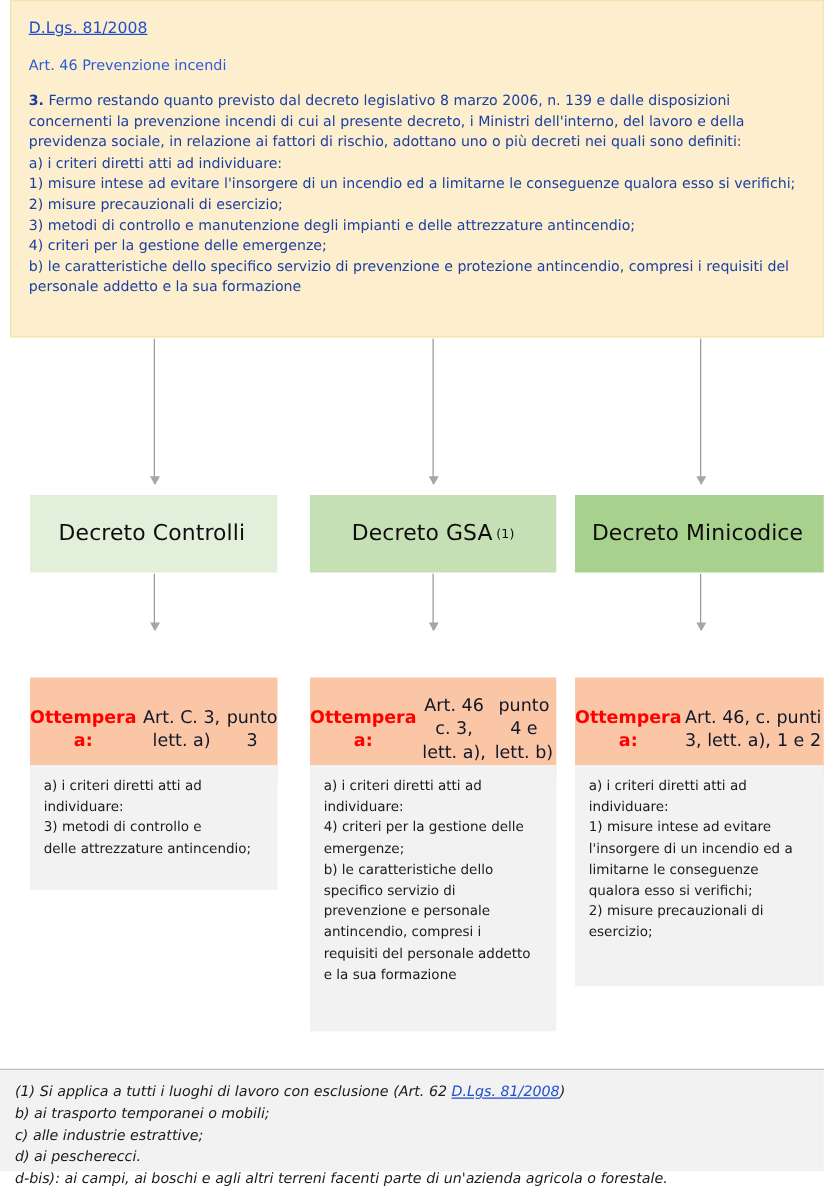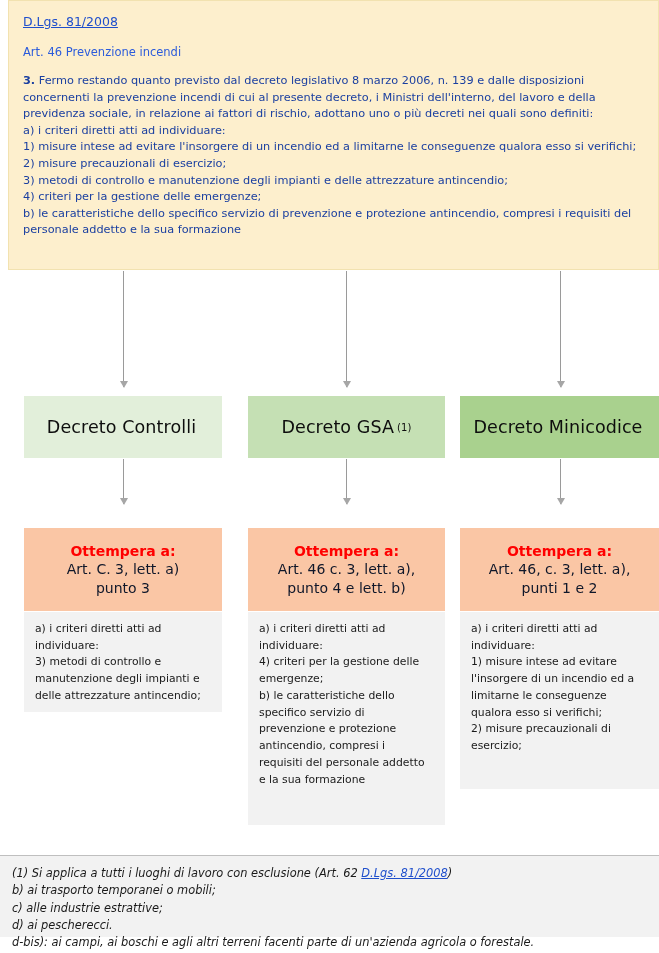--- a/index.html
+++ b/index.html
@@ -89,26 +89,26 @@
   }
   .decree .sup {
     font-size: 10px;
     vertical-align: super;
     margin-left: 3px;
   }
 
   
   .compliance {
     position: absolute;
-    top: 528px;
+    top: 542px;
     height: 83px;
     background: #fac6a5;
     box-sizing: border-box;
     display: flex;
-    flex-direction: column;
+    flex-direction: row;
     align-items: center;
     justify-content: center;
     text-align: center;
     line-height: 1.33;
   }
   .compliance .head {
     color: #ff0000;
     font-size: 14px;
     font-weight: bold;
   }
@@ -208,32 +208,31 @@
 <div class="compliance" style="left:460px; width:199px;">
   <div class="head">Ottempera a:</div>
   <div class="ref">Art. 46, c. 3, lett. a),</div>
   <div class="ref">punti 1 e 2</div>
 </div>
 
 <div class="detail" style="left:24px; top:612px; width:198px; height:100px;">
   <p class="line">a) i criteri diretti atti ad</p>
   <p class="line">individuare:</p>
   <p class="line">3) metodi di controllo e</p>
-  <p class="line">manutenzione degli impianti e</p>
   <p class="line">delle attrezzature antincendio;</p>
 </div>
 
 <div class="detail" style="left:248px; top:612px; width:197px; height:213px;">
   <p class="line">a) i criteri diretti atti ad</p>
   <p class="line">individuare:</p>
   <p class="line">4) criteri per la gestione delle</p>
   <p class="line">emergenze;</p>
   <p class="line">b) le caratteristiche dello</p>
   <p class="line">specifico servizio di</p>
-  <p class="line">prevenzione e protezione</p>
+  <p class="line">prevenzione e personale</p>
   <p class="line">antincendio, compresi i</p>
   <p class="line">requisiti del personale addetto</p>
   <p class="line">e la sua formazione</p>
 </div>
 
 <div class="detail" style="left:460px; top:612px; width:199px; height:177px;">
   <p class="line">a) i criteri diretti atti ad</p>
   <p class="line">individuare:</p>
   <p class="line">1) misure intese ad evitare</p>
   <p class="line">l'insorgere di un incendio ed a</p>

